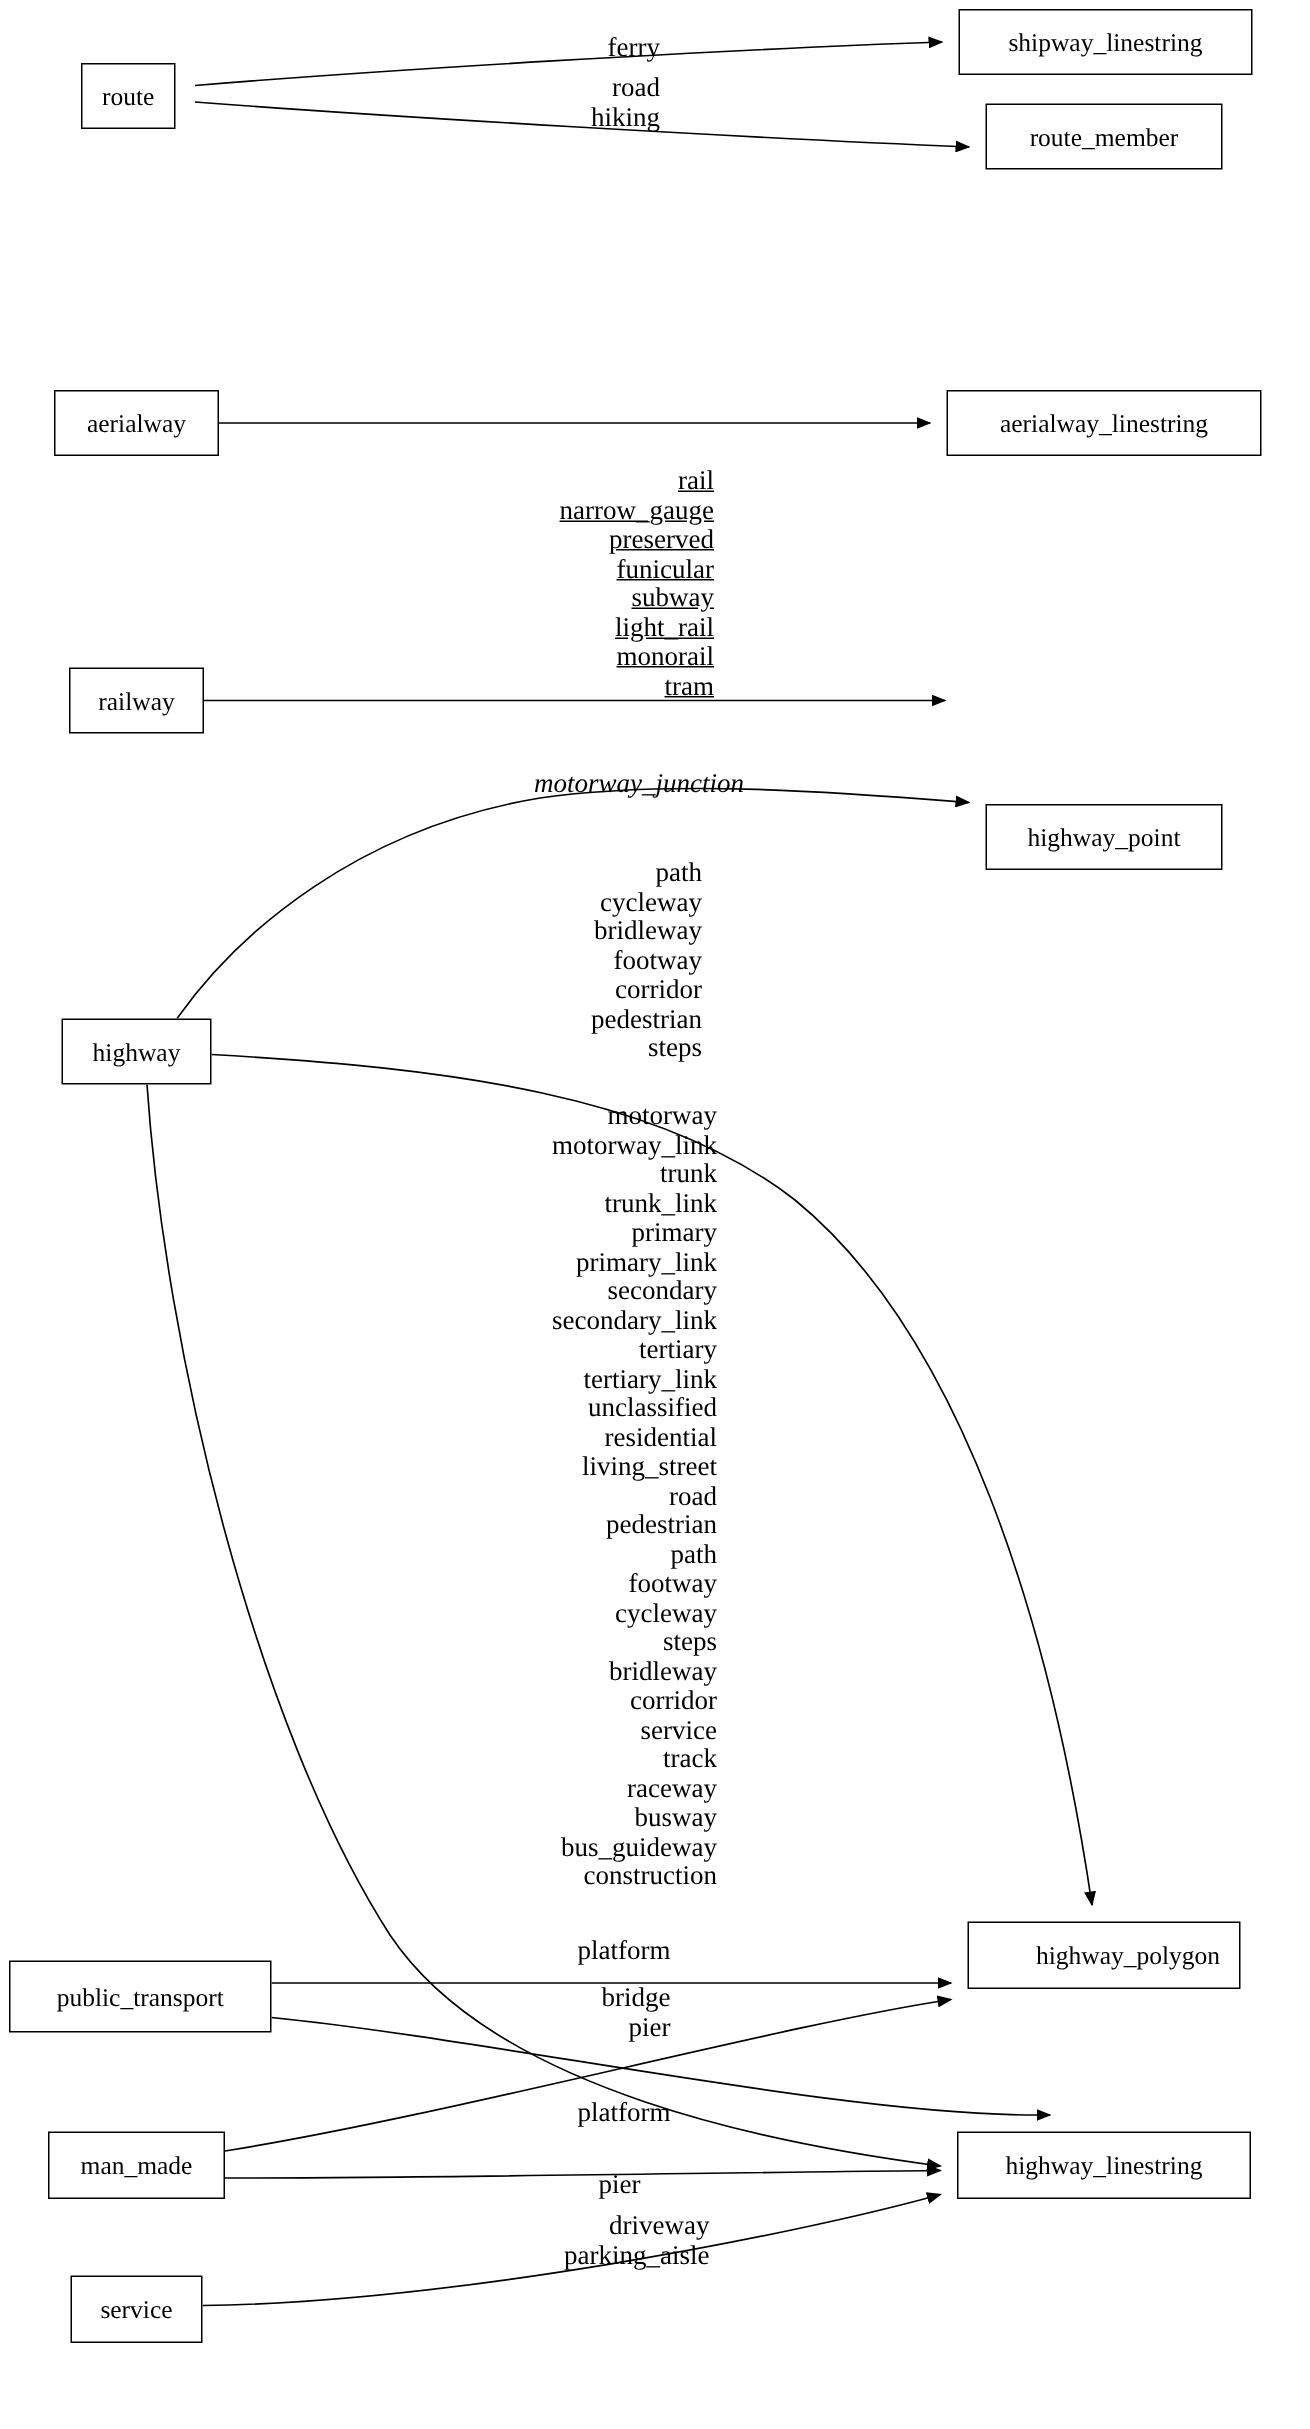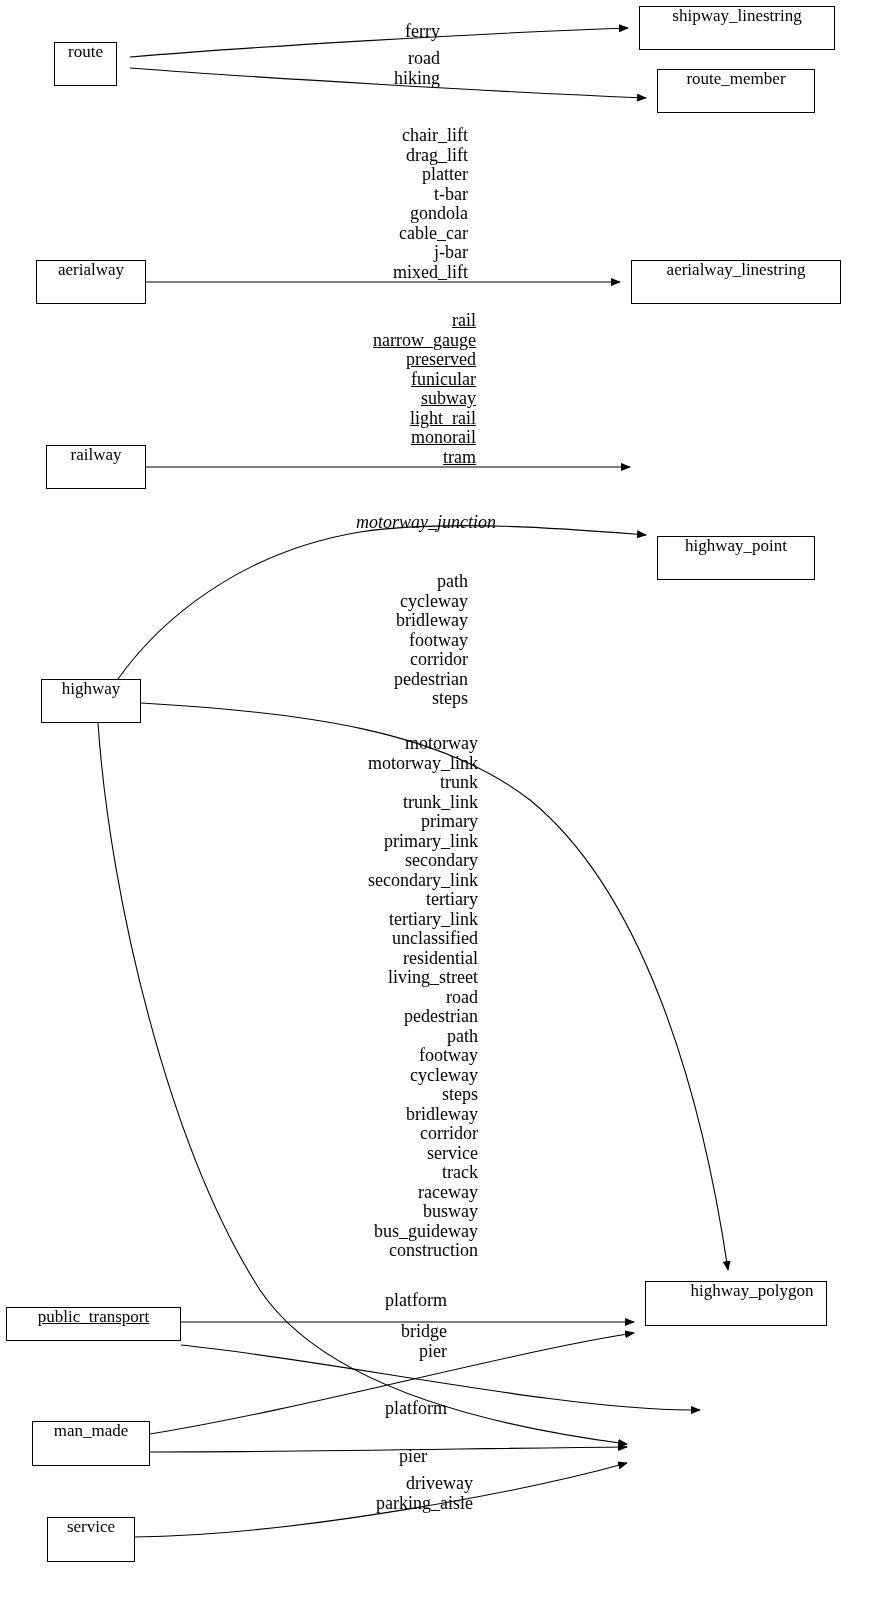--- a/index.html
+++ b/index.html
@@ -24,20 +24,21 @@
     width: 873px;
     height: 1619px;
     pointer-events: none;
   }
   .node {
     position: absolute;
     box-sizing: border-box;
     border: 1px solid #000000;
     background: #ffffff;
     display: flex;
+    align-items: center;
     justify-content: center;
     font-size: 17px;
     line-height: 1;
     white-space: nowrap;
   }
   .edge-label {
     position: absolute;
     font-size: 18px;
     line-height: 19.5px;
     text-align: right;
@@ -114,53 +115,48 @@
   </div>
   <div class="node" style="left:657px; top:69px; width:158px; height:44px;">
     <span>route_member</span>
   </div>
   <div class="node" style="left:36px; top:260px; width:110px; height:44px;">
     <span>aerialway</span>
   </div>
   <div class="node" style="left:631px; top:260px; width:210px; height:44px;">
     <span>aerialway_linestring</span>
   </div>
-  <div class="node" style="left:46px; top:445px; width:100px; height:44px;">
+  <div class="node" style="left:46px; top:445px; width:90px; height:44px;">
     <span>railway</span>
   </div>
   <div class="node" style="left:657px; top:536px; width:158px; height:44px;">
     <span>highway_point</span>
   </div>
   <div class="node" style="left:41px; top:679px; width:100px; height:44px;">
     <span>highway</span>
   </div>
   <div class="node" style="left:645px; top:1281px; width:182px; height:45px;padding-left:32px;">
     <span>highway_polygon</span>
   </div>
-  <div class="node" style="left:6px; top:1307px; width:175px; height:34px;text-decoration:underline;">
+  <div class="node" style="left:6px; top:1307px; width:175px; height:48px;">
     <span>public_transport</span>
   </div>
   <div class="node" style="left:32px; top:1421px; width:118px; height:45px;">
     <span>man_made</span>
+  </div>
+  <div class="node" style="left:638px; top:1421px; width:196px; height:45px;">
+    <span>highway_linestring</span>
   </div>
   <div class="node" style="left:47px; top:1517px; width:88px; height:45px;">
     <span>service</span>
   </div>
 
   <div class="edge-label" style="left:368px; top:22px; width:72px;">ferry</div>
   <div class="edge-label" style="left:368px; top:49px; width:72px;">road
 hiking</div>
-  <div class="edge-label" style="left:340px; top:126px; width:128px;">chair_lift
-drag_lift
-platter
-t-bar
-gondola
-cable_car
-j-bar
-mixed_lift</div>
   <div class="edge-label" style="left:332px; top:311px; width:144px;text-decoration:underline;">rail
 narrow_gauge
 preserved
 funicular
 subway
 light_rail
 monorail
 tram</div>
   <div class="edge-label" style="left:312px; top:513px; width:184px;font-style:italic;">motorway_junction</div>
   <div class="edge-label" style="left:340px; top:572px; width:128px;">path

